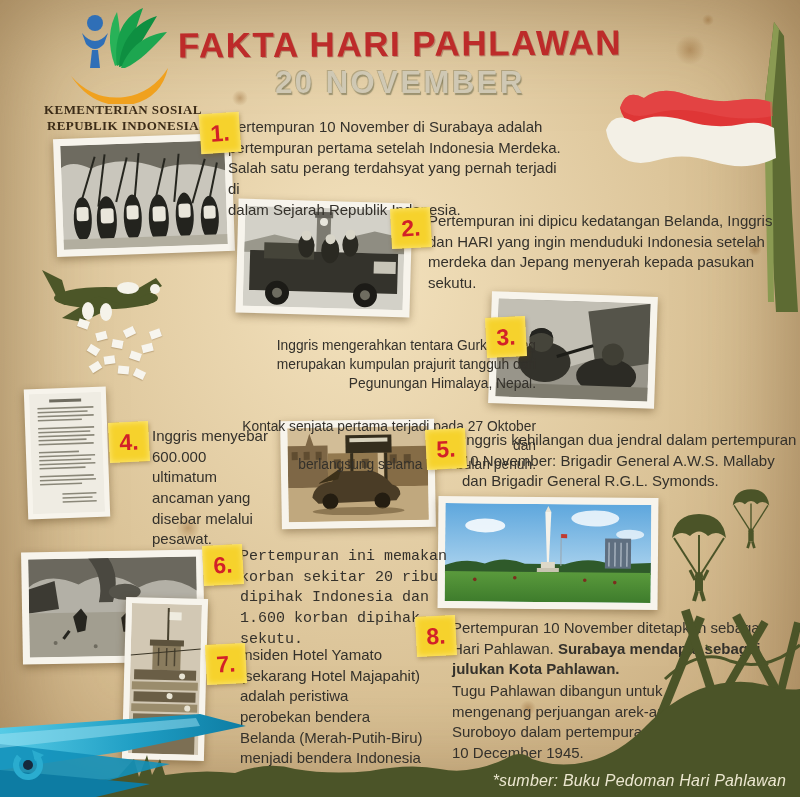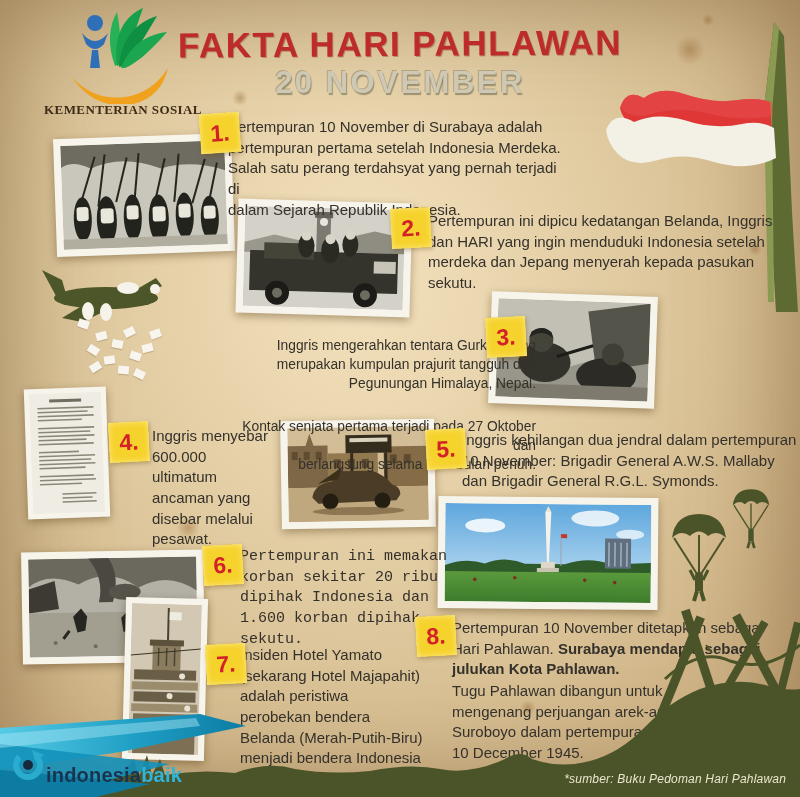--- a/index.html
+++ b/index.html
@@ -39,21 +39,21 @@
   
   .deco{position:absolute;z-index:1;}
   .leaflet{position:absolute;width:11px;height:8px;background:#f7f5ee;z-index:1;box-shadow:0 1px 1px rgba(90,60,20,.25);}
   
   #bottom-band{position:absolute;left:0;top:607px;z-index:6;pointer-events:none;}
   #ribbon{position:absolute;left:0;top:700px;z-index:8;}
   #brand{position:absolute;left:46px;top:764px;z-index:9;font-weight:bold;font-size:20px;letter-spacing:.2px;}
   #brand .p1{color:#18344f;}
   #brand .p2{color:#2fb5da;}
   #brand-icon{position:absolute;left:11px;top:748px;z-index:9;}
-  #source{position:absolute;right:14px;top:772px;z-index:9;font-style:italic;font-size:12px;color:#ece7d0;letter-spacing:.2px;}
+  #source{position:absolute;right:14px;top:772px;z-index:9;font-style:italic;font-size:16px;color:#ece7d0;letter-spacing:.2px;}
 </style>
 </head>
 <body>
 
 <div id="poster">
 
   <div class="stain" style="left:675px;top:35px;width:30px;height:30px;"></div>
   <div class="stain" style="left:702px;top:14px;width:12px;height:12px;"></div>
   <div class="stain" style="left:232px;top:90px;width:16px;height:16px;"></div>
   <div class="stain" style="left:580px;top:295px;width:20px;height:20px;"></div>
@@ -67,20 +67,21 @@
     <path d="M62,62 C58,30 70,12 88,4 C80,26 76,44 66,60 Z" fill="#17a04b"></path>
     <path d="M64,63 C66,34 82,18 102,12 C90,32 80,50 68,62 Z" fill="#0e8f41"></path>
     <path d="M66,64 C74,42 92,30 112,28 C98,44 84,58 70,64 Z" fill="#1da650"></path>
     <circle cx="40" cy="19" r="8" fill="#2f6fb7"></circle>
     <path d="M27,29 Q40,45 53,29 L49,40 Q40,50 31,40 Z" fill="#2f6fb7"></path>
     <path d="M37,46 L43,46 L45,64 L35,64 Z" fill="#2f6fb7"></path>
     <path d="M16,72 Q38,97 70,93 Q97,89 113,64 Q106,95 74,101 Q38,105 16,72 Z" fill="#f0a11e"></path>
   </svg>
   <div id="ministry-name">
     <div>KEMENTERIAN SOSIAL</div>
+    <div>REPUBLIK INDONESIA</div>
   </div>
 
   <div id="title">
     <div class="t1">FAKTA HARI PAHLAWAN</div>
     <div class="t2">20 NOVEMBER</div>
   </div>
 
   <svg class="deco" style="left:598px;top:12px;" width="202" height="300" viewBox="0 0 202 300">
     <polygon points="166,96 176,10 186,24 194,200 200,300 178,300 172,200" fill="#5d6b33"></polygon>
     <polygon points="166,96 176,10 181,17 174,100 176,290 170,290" fill="#8a9a52"></polygon>
@@ -472,17 +473,16 @@
     <polygon points="0,28 200,14 246,26 120,52 0,70" fill="url(#teal)"></polygon>
     <polygon points="0,44 170,64 110,80 0,78" fill="#1391ba" opacity=".9"></polygon>
     <polygon points="0,70 150,84 96,97 0,97" fill="#0d7ca3"></polygon>
     <polygon points="0,34 196,18 200,26 0,48" fill="#9fe2f2" opacity=".5"></polygon>
   </svg>
   <svg id="brand-icon" width="34" height="34" viewBox="0 0 34 34">
     <circle cx="17" cy="17" r="12" fill="none" stroke="#2aaccf" stroke-width="6" stroke-dasharray="57 19" transform="rotate(-50 17 17)"></circle>
     <circle cx="17" cy="17" r="5" fill="#16293d"></circle>
     <path d="M21,2 L33,7 L24,13 Z" fill="#2aaccf"></path>
   </svg>
-  <div id="brand"><span class="p1">indonesia</span><span class="p2">baik</span></div>
 
   <div id="source">*sumber: Buku Pedoman Hari Pahlawan</div>
 
 </div>
 
 </body></html>

